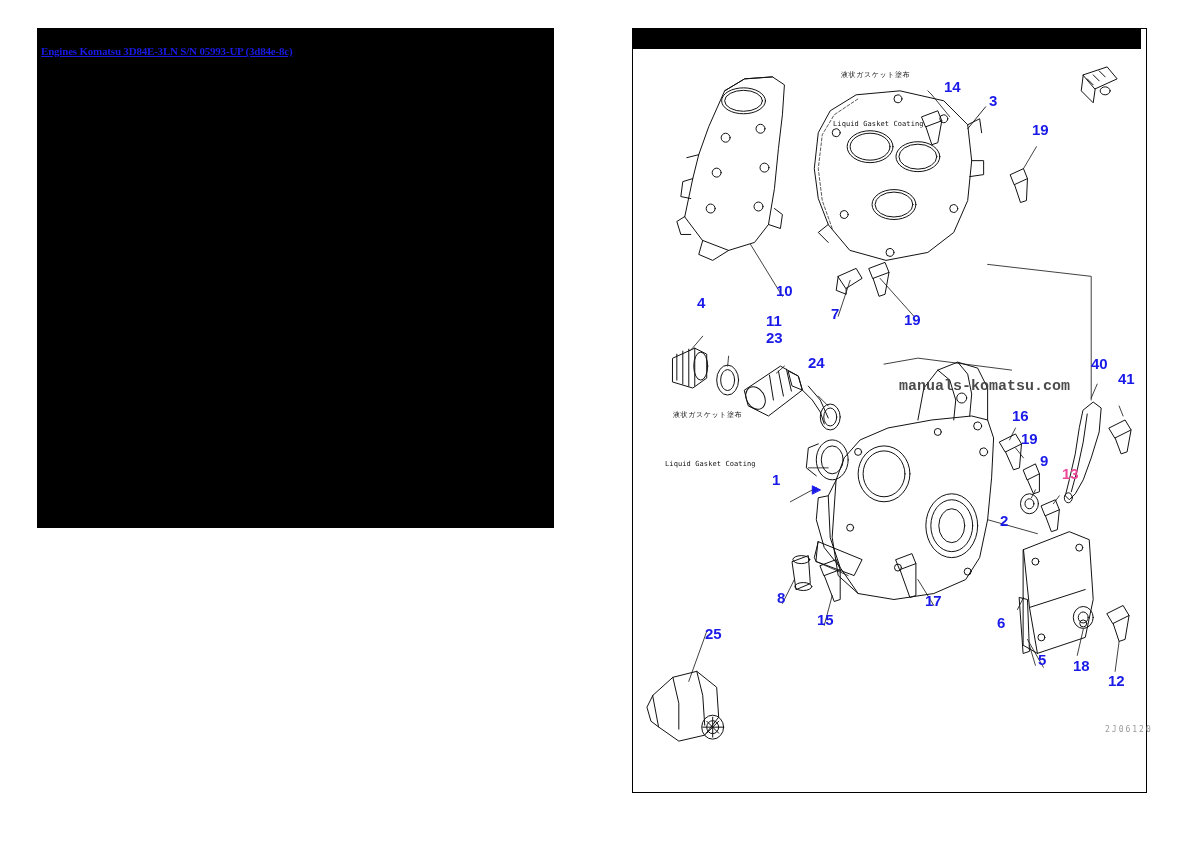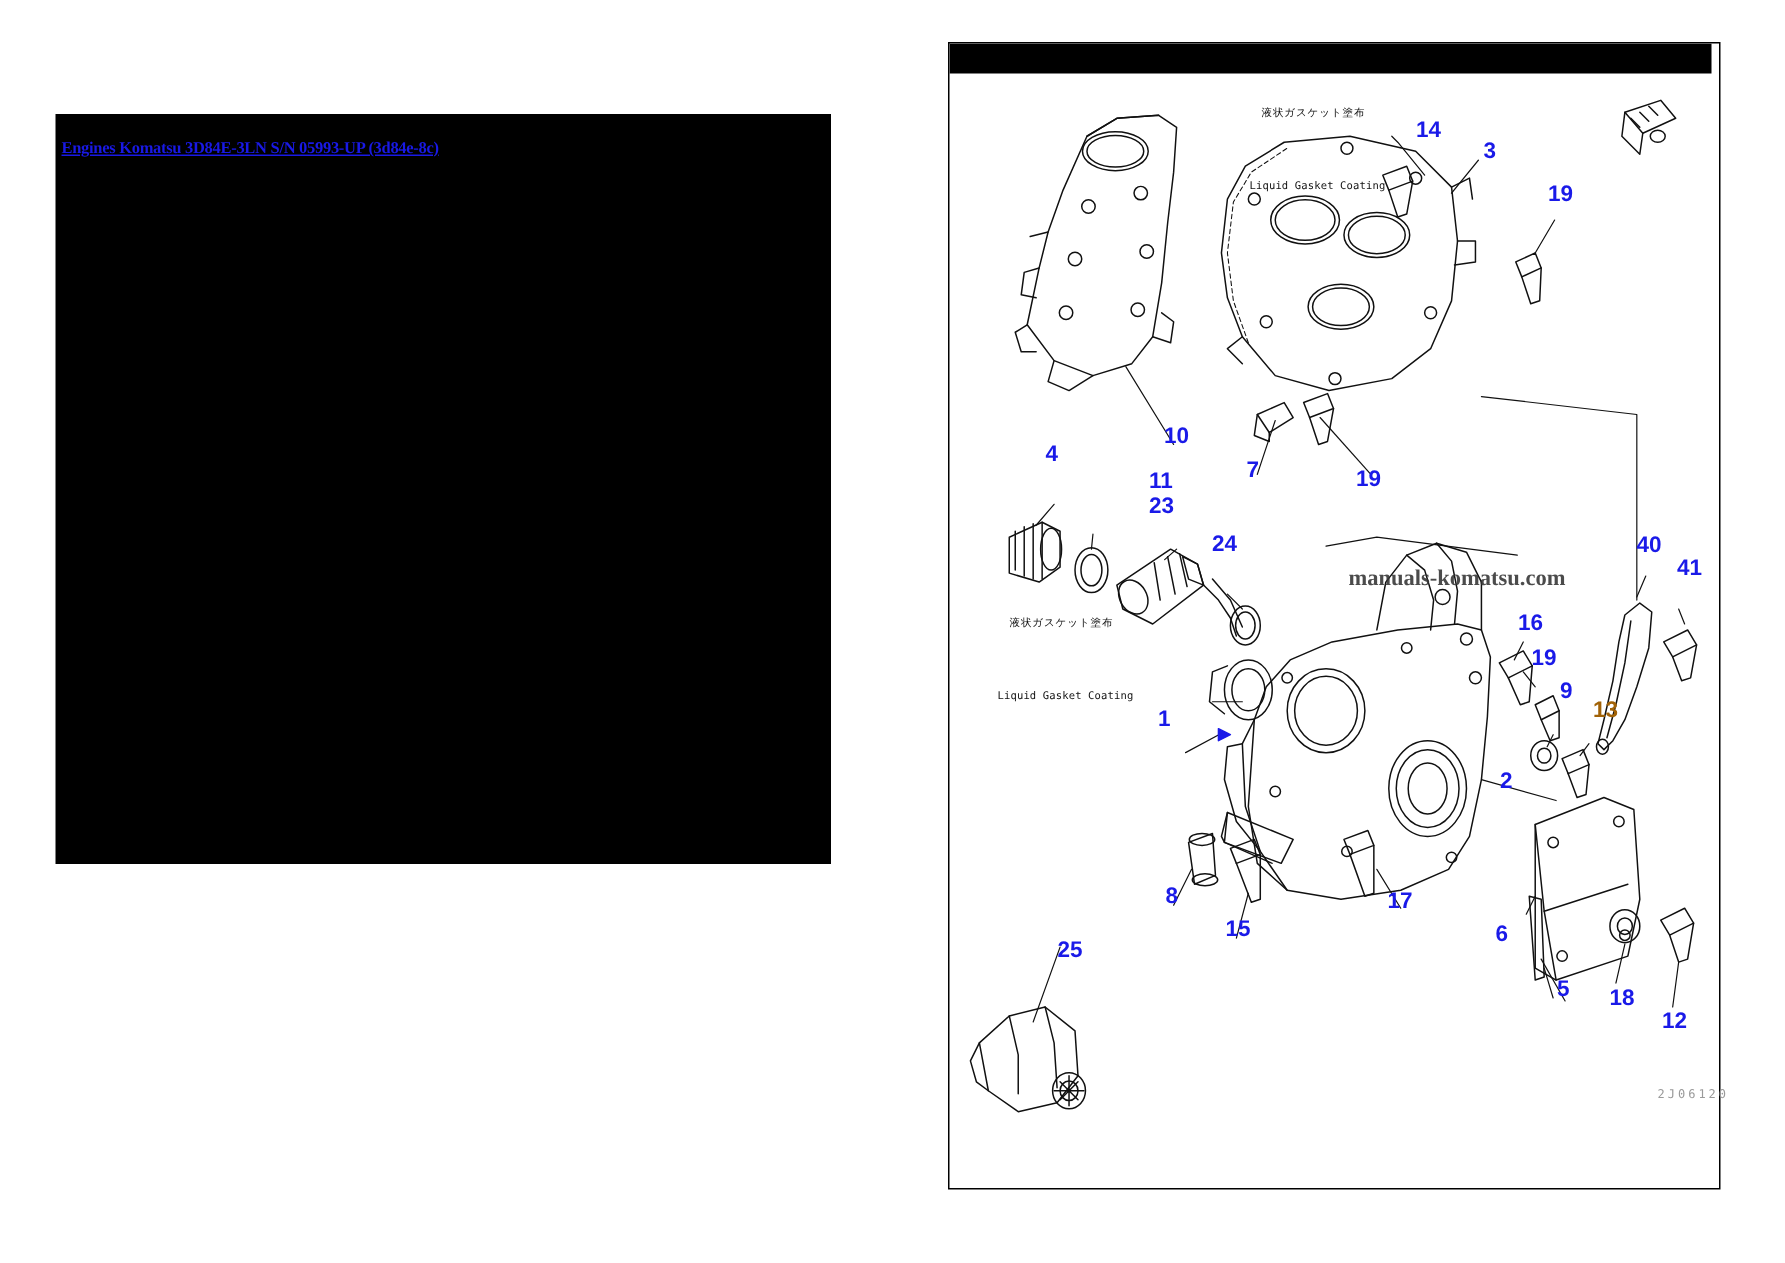--- a/index.html
+++ b/index.html
@@ -16,21 +16,20 @@
   }
 
   
   #left-panel {
     position: absolute;
     left: 37px;
     top: 28px;
     width: 517px;
     height: 500px;
     background: #000000;
-    margin-top: 48px;
   }
   #doc-link {
     position: absolute;
     left: 4px;
     top: 17px;
     color: #1919e6;
     font-family: "Liberation Serif", serif;
     font-size: 11px;
     font-weight: bold;
     letter-spacing: -0.2px;
@@ -86,21 +85,21 @@
     line-height: 1.45;
     white-space: nowrap;
     letter-spacing: 0.1px;
   }
   .jp-note .jp-line1 { display: block; padding-left: 8px; letter-spacing: 0.6px; }
   .jp-note .jp-line2 { display: block; margin-top: 39px; }
 
   #watermark {
     position: absolute;
     color: #333333;
-    font-family: Liberation Serif, serif;
+    font-family: Liberation Mono, monospace;
     font-size: 15px;
     font-weight: bold;
     white-space: nowrap;
     opacity: 0.88;
   }
   #drawing-code {
     position: absolute;
     color: #9a9a9a;
     font-family: "DejaVu Sans Mono", monospace;
     font-size: 8px;
@@ -335,21 +334,21 @@
     <div class="callout" style="left: 904px; top: 312px; color: rgb(26, 26, 232);">19</div>
     <div class="callout" style="left: 697px; top: 295px; color: rgb(26, 26, 232);">4</div>
     <div class="callout" style="left: 722px; top: 313px; color: rgb(26, 26, 232); margin-left: 44px;">11</div>
     <div class="callout" style="left: 766px; top: 330px; color: rgb(26, 26, 232);">23</div>
     <div class="callout" style="left: 808px; top: 355px; color: rgb(26, 26, 232);">24</div>
     <div class="callout" style="left: 1091px; top: 356px; color: rgb(26, 26, 232);">40</div>
     <div class="callout" style="left: 1118px; top: 371px; color: rgb(26, 26, 232);">41</div>
     <div class="callout" style="left: 1012px; top: 408px; color: rgb(26, 26, 232);">16</div>
     <div class="callout" style="left: 1021px; top: 431px; color: rgb(26, 26, 232);">19</div>
     <div class="callout" style="left: 1040px; top: 453px; color: rgb(26, 26, 232);">9</div>
-    <div class="callout" style="left: 1062px; top: 466px; color: #a16207;">13</div>
+    <div class="callout" style="left: 1062px; top: 466px; color: #ec4899;">13</div>
     <div class="callout" style="left: 772px; top: 472px; color: rgb(26, 26, 232);">1</div>
     <div class="callout" style="left: 1000px; top: 513px; color: rgb(26, 26, 232);">2</div>
     <div class="callout" style="left: 777px; top: 590px; color: rgb(26, 26, 232);">8</div>
     <div class="callout" style="left: 817px; top: 612px; color: rgb(26, 26, 232);">15</div>
     <div class="callout" style="left: 925px; top: 593px; color: rgb(26, 26, 232);">17</div>
     <div class="callout" style="left: 997px; top: 615px; color: rgb(26, 26, 232);">6</div>
     <div class="callout" style="left: 1038px; top: 652px; color: rgb(26, 26, 232);">5</div>
     <div class="callout" style="left: 1073px; top: 658px; color: rgb(26, 26, 232);">18</div>
     <div class="callout" style="left: 1108px; top: 673px; color: rgb(26, 26, 232);">12</div>
     <div class="callout" style="left: 705px; top: 626px; color: rgb(26, 26, 232);">25</div>

